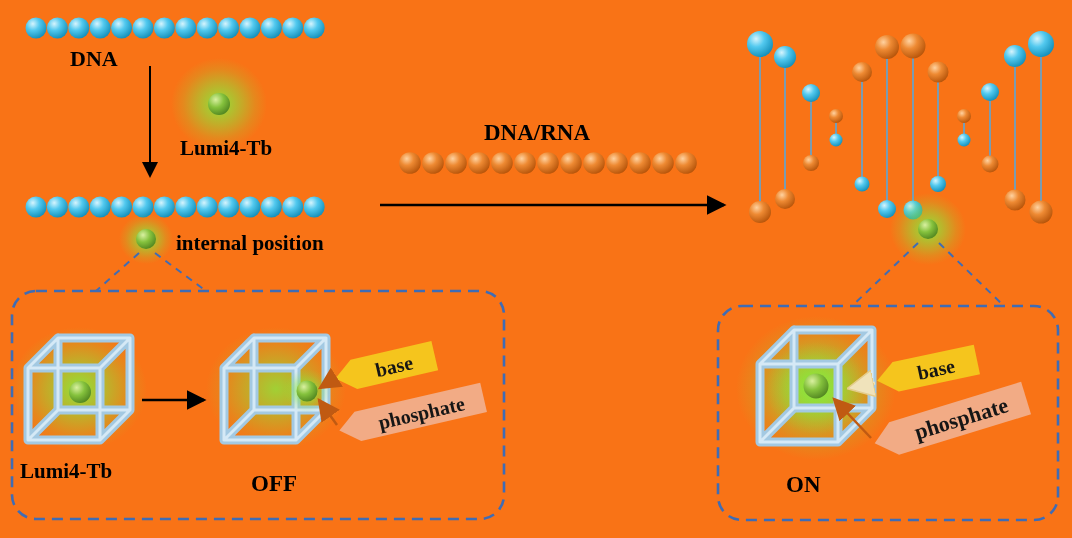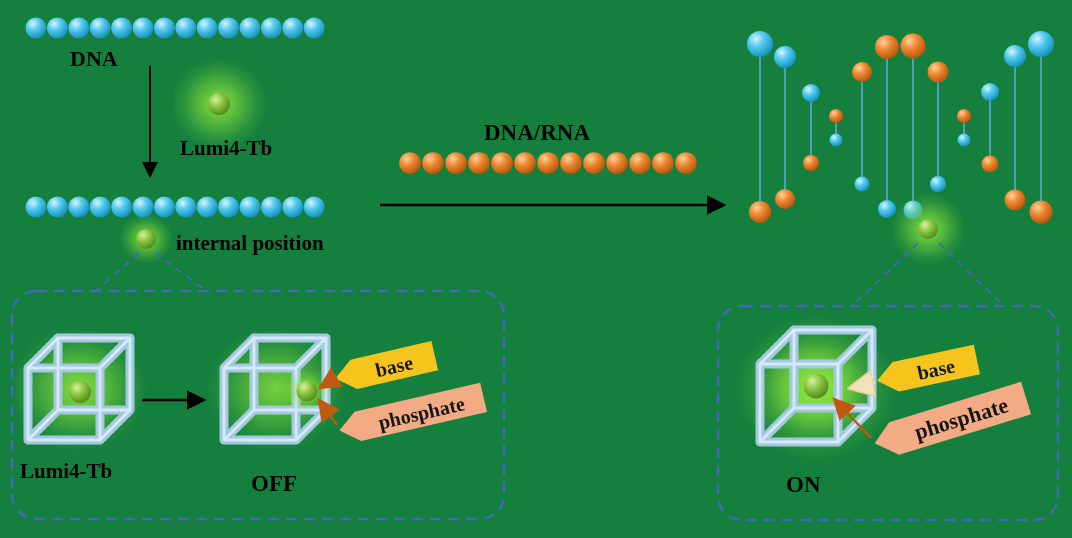--- a/index.html
+++ b/index.html
@@ -1,16 +1,16 @@
 <!DOCTYPE html>
 <html style="--bead-cyan: #45c3ec; --bead-orange: #e87c2a; --sphere-green: #76b42e; --glow-green: #8ce63c; --cube-edge: #a3c9e2; --cube-edge-inner: #d5e9f6; --dashed-box: #3f6cb5; --tag-base: #f5c51d; --tag-phosphate: #f2ab85; --arrow-orange: #c05a12; --arrow-pale: #f0e3bb; --stem-blue: #5aa7d8; --text: #000000;"><head>
 <meta charset="utf-8">
 <style>
   html,body{margin:0;padding:0;background:#ffffff;}
-  .stage{position:relative;width:1072px;height:538px;background:#15803d;overflow:hidden;
+  .stage{position:relative;width:1072px;height:538px;background:#f97316;overflow:hidden;
          font-family:"Liberation Serif", serif;}
   svg{display:block;}
   .lbl{font-family:"Liberation Serif", serif;font-weight:bold;fill:var(--text,#000);}
   .lbl-22{font-size:22px;} .lbl-21{font-size:21px;} .lbl-23{font-size:23px;}
   .tag-text{font-family:"Liberation Serif", serif;font-weight:bold;fill:#161616;font-size:20px;}
   .tag-text-lg{font-size:22px;}
   .dashed-box{fill:none;stroke:var(--dashed-box,#3f6cb5);stroke-width:2.6;stroke-dasharray:11 7;}
   .cone{stroke:var(--dashed-box,#3f6cb5);stroke-width:2;stroke-dasharray:7 6;fill:none;}
   .stem{stroke:var(--stem-blue,#5aa7d8);stroke-width:1.6;}
   .cube-outer{fill:none;stroke:var(--cube-edge,#a3c9e2);stroke-width:9;stroke-linejoin:round;stroke-linecap:round;}

